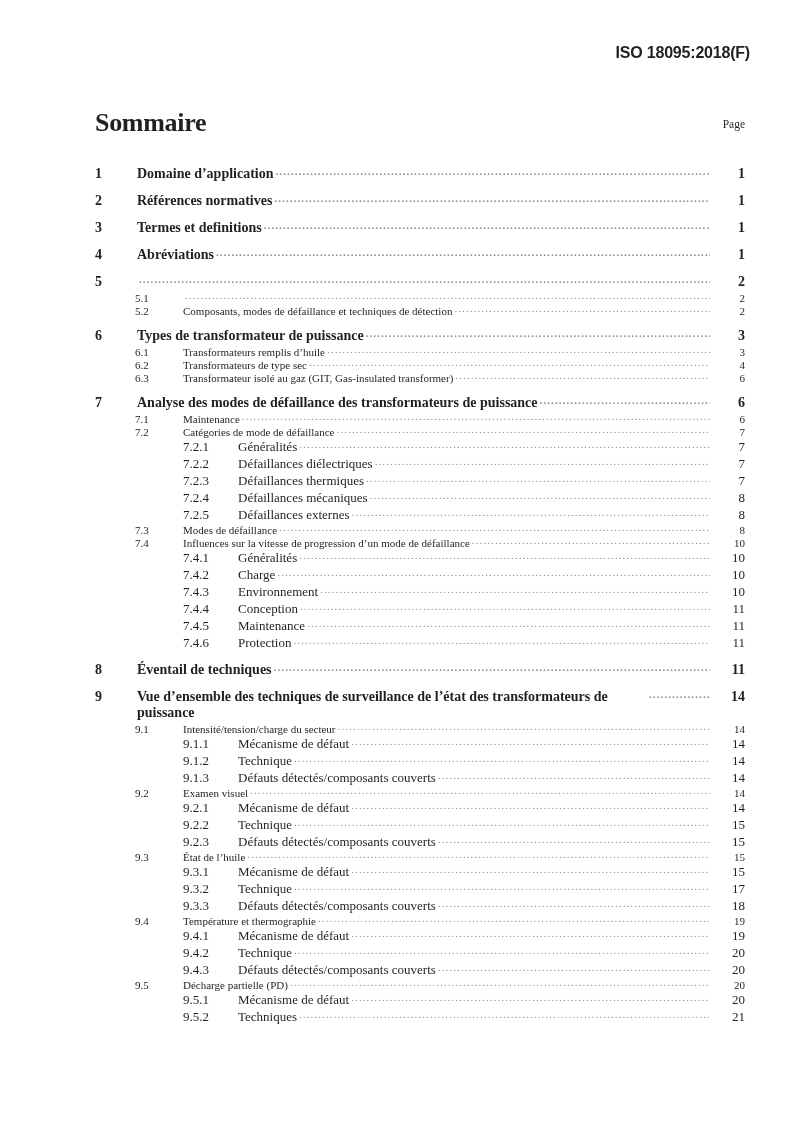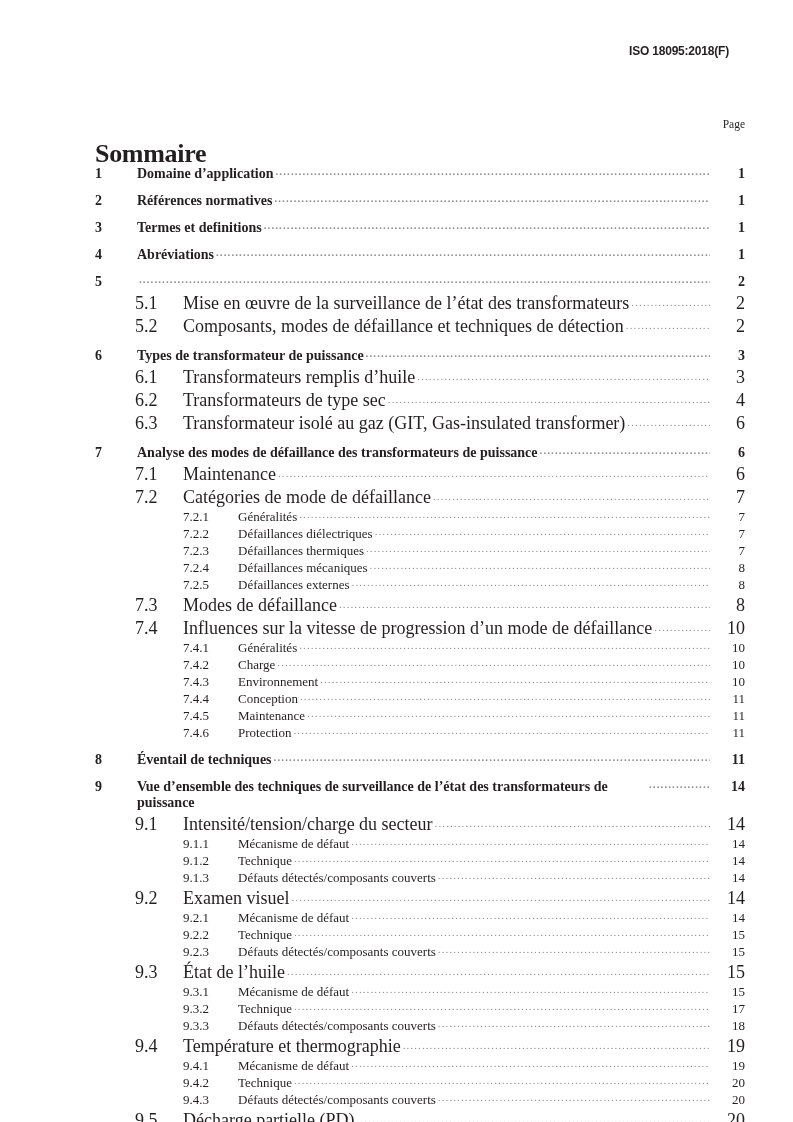--- a/index.html
+++ b/index.html
@@ -15,37 +15,36 @@
     position: relative;
     width: 793px;
     height: 1122px;
     background: #ffffff;
     overflow: hidden;
     box-sizing: border-box;
   }
   .doc-header {
     position: absolute;
     top: 44px;
-    right: 64px;
+    right: 43px;
     font-family: "Liberation Sans", sans-serif;
     font-weight: bold;
-    font-size: 12px;
+    font-size: 16px;
     letter-spacing: -0.2px;
     color: #231f20;
   }
   .toc-title {
     position: absolute;
     left: 95px;
     top: 108px;
     font-family: "Liberation Serif", serif;
     font-weight: bold;
     font-size: 26px;
     letter-spacing: -0.3px;
     color: #231f20;
-    margin-top: 31px;
   }
   .page-col-label {
     position: absolute;
     right: 48px;
     top: 118px;
     font-family: "Liberation Serif", serif;
     font-size: 11.5px;
     color: #231f20;
     margin-left: 24px;
   }
@@ -113,21 +112,21 @@
     font-size: 14px;
     margin-top: 9px;
     margin-bottom: 1px;
   }
   .lvl1 .num { width: 42px; }
   .lvl1 .pg { width: 34px; font-size: 14px; }
 
   
   .lvl2 {
     font-weight: normal;
-    font-size: 18px;
+    font-size: 11px;
     margin-bottom: 0px;
     padding-left: 40px;
   }
   .lvl2 .num { width: 48px; }
   .lvl2 .pg { width: 34px; }
 
   
   .lvl3 {
     font-weight: normal;
     font-size: 13px;
@@ -187,21 +186,20 @@
         <span class="leader"></span>
         <span class="pg">1</span>
       </div>
       <div class="row lvl1">
         <span class="num">5</span>
         <span class="leader"></span>
         <span class="pg">2</span>
       </div>
       <div class="row lvl2">
         <span class="num">5.1</span>
-        <span class="label">Mise en œuvre de la surveillance de l’état des transformateurs</span>
         <span class="leader"></span>
         <span class="pg">2</span>
       </div>
       <div class="row lvl2">
         <span class="num">5.2</span>
         <span class="label">Composants, modes de défaillance et techniques de détection</span>
         <span class="leader"></span>
         <span class="pg">2</span>
       </div>
       <div class="row lvl1">

